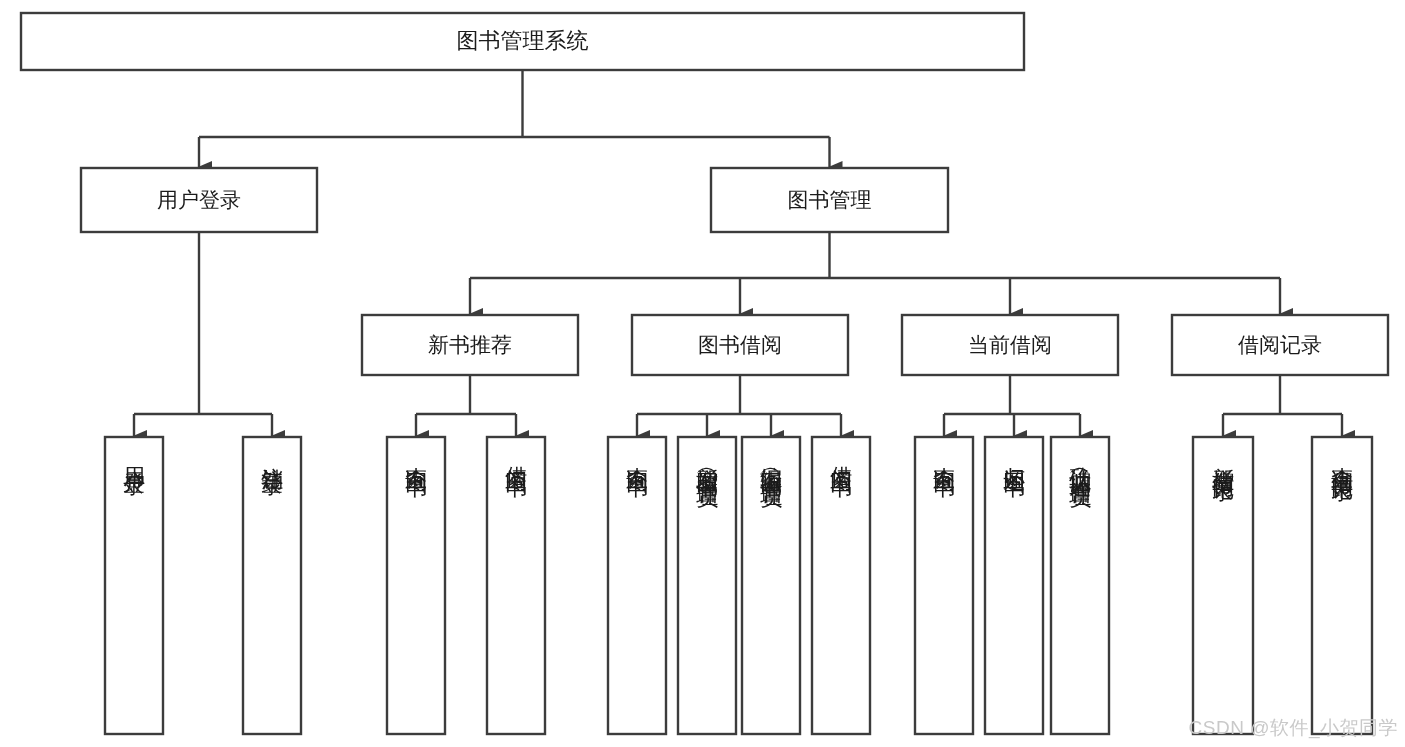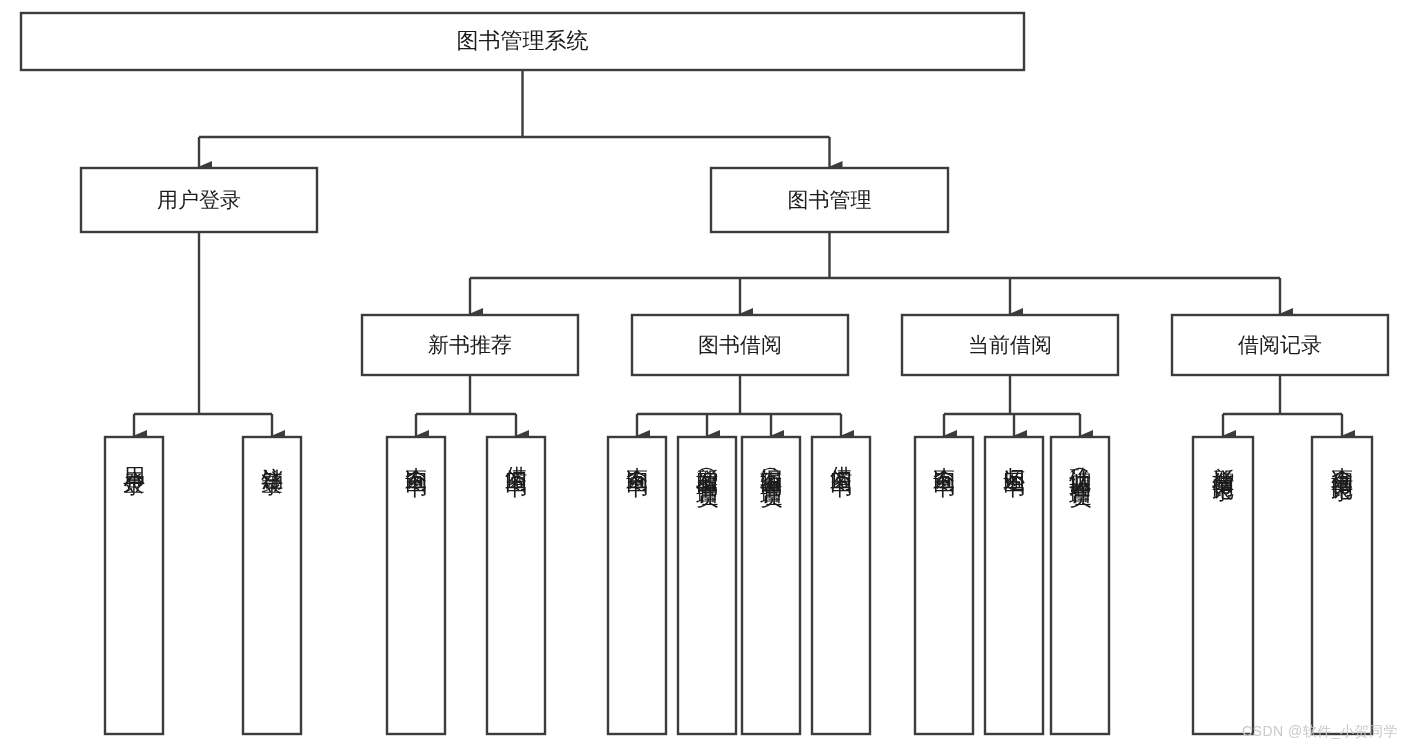--- a/index.html
+++ b/index.html
@@ -31,21 +31,21 @@
     letter-spacing:3px;
     color:#1b1b1b;
     white-space:nowrap;
     transform:translateX(-50%);
     pointer-events:none;
   }
   .watermark{
     position:absolute;
     right:14px;bottom:6px;
     font-family:"Liberation Sans","DejaVu Sans",sans-serif;
-    font-size:14px;
+    font-size:19px;
     color:#c9c9c9;
     letter-spacing:0.5px;
     white-space:nowrap;
   }
 </style>
 </head>
 <body>
 
 <div id="diagram-root">
 

